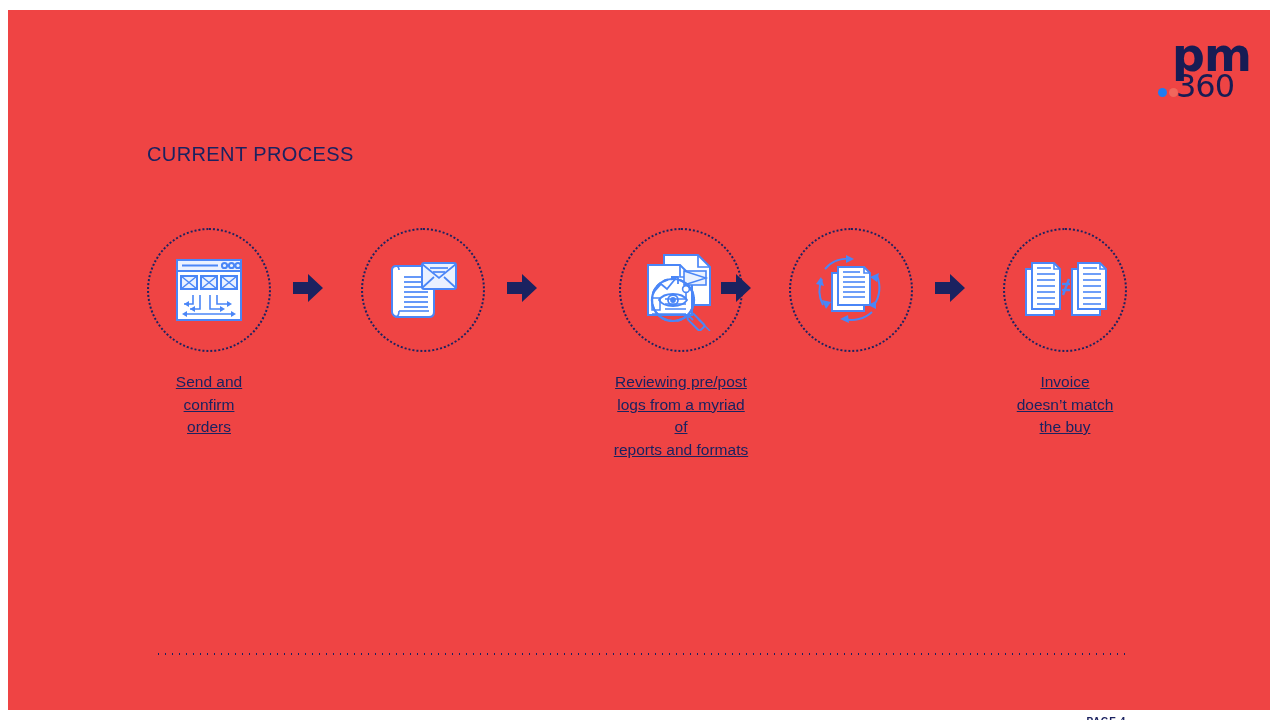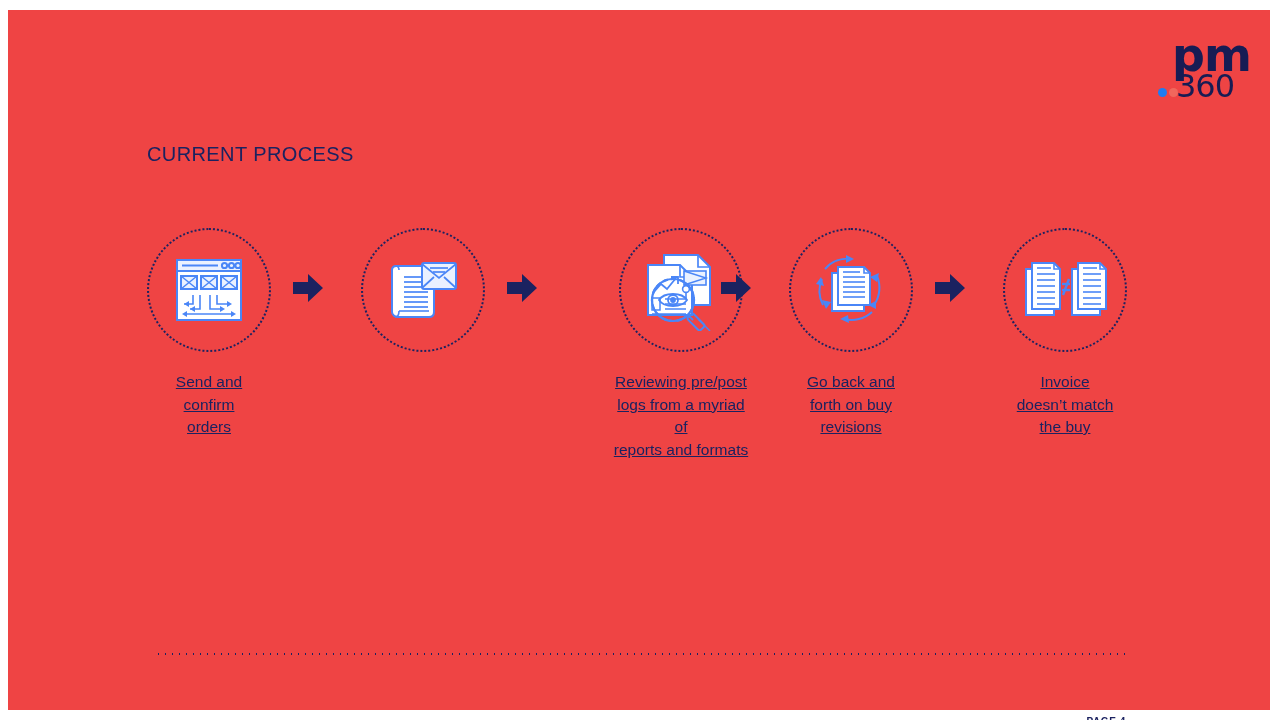--- a/index.html
+++ b/index.html
@@ -318,23 +318,20 @@
             <path d="M54 18 V24 H60"></path>
             <line x1="33" y1="23" x2="50" y2="23"></line>
             <line x1="33" y1="28" x2="55" y2="28"></line>
             <line x1="33" y1="33" x2="55" y2="33"></line>
             <line x1="33" y1="38" x2="55" y2="38"></line>
             <line x1="33" y1="43" x2="55" y2="43"></line>
             <line x1="33" y1="48" x2="55" y2="48"></line>
           </g>
         </svg>
       </div>
-      <div class="step-label">Go back and
-forth on buy
-revisions</div>
     </div>
 
     <div class="arrow" style="left:797px;">
       <svg width="30" height="28" viewBox="0 0 30 28">
         <path d="M0 8 H15 V0 L30 14 L15 28 V20 H0 Z" fill="#1b2260"></path>
       </svg>
     </div>
 
     <div class="step" style="left:856px;">
       <div class="step-circle">

